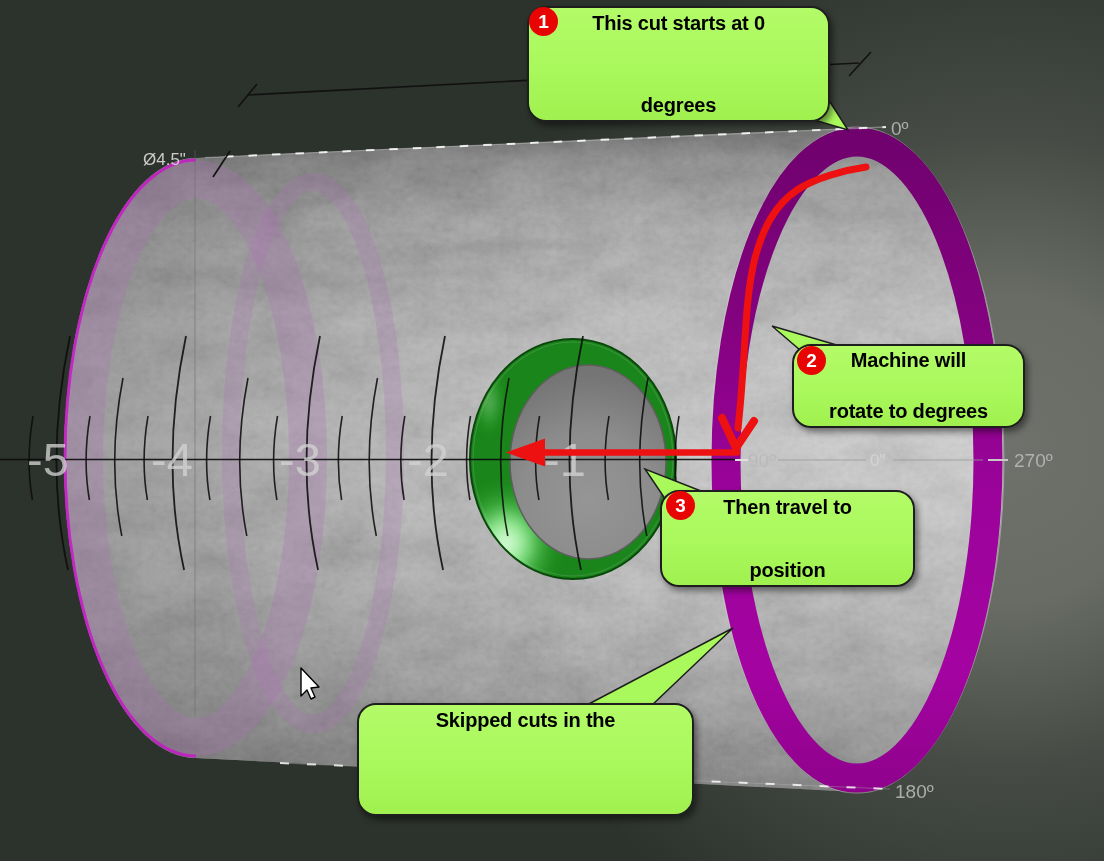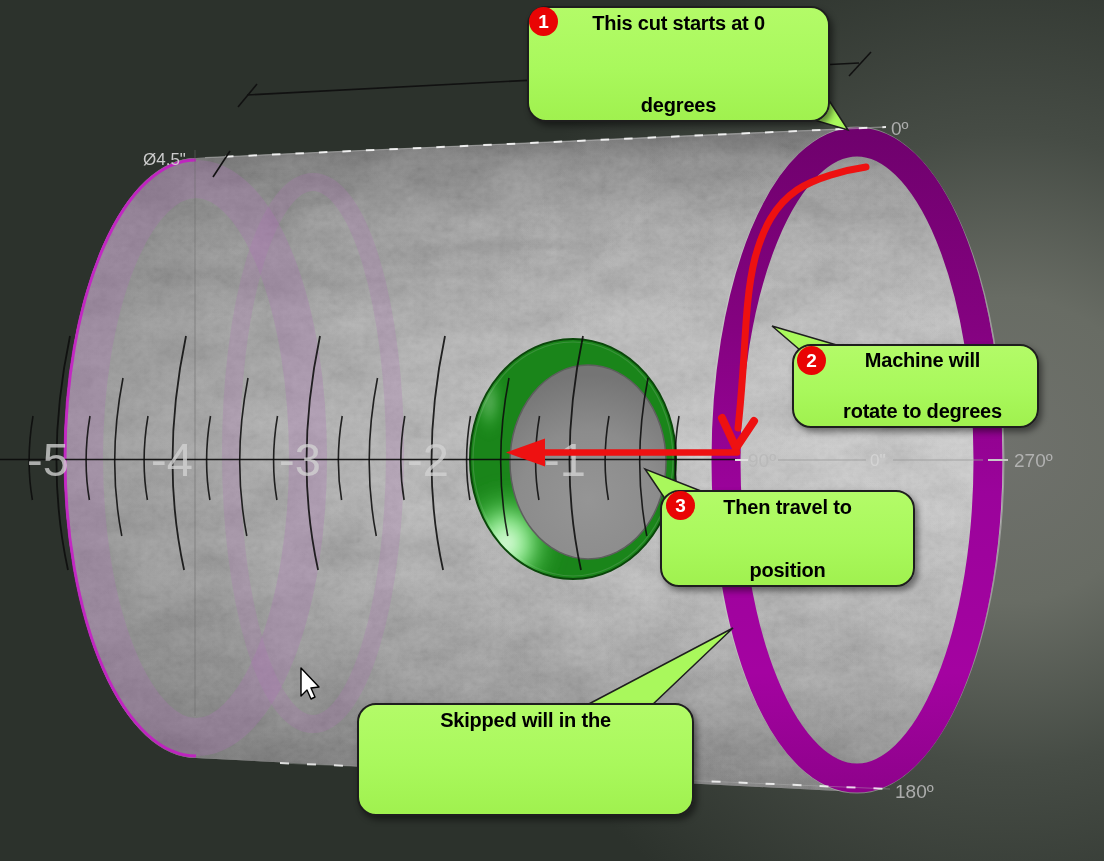--- a/index.html
+++ b/index.html
@@ -223,28 +223,28 @@
     <polygon points="301,668 301,696 307,690 311,699 315,697 311,688 319,687" fill="#ffffff" stroke="#000000" stroke-width="1.4" stroke-linejoin="round"></polygon>
   </g>
 </svg>
 
 <div class="callout" style="left:527px;top:6px;width:299px;height:112px;">
   <div>This cut starts at 0</div>
   <div>degrees</div>
 </div>
 <div class="badge" style="left:529px;top:7px;">1</div>
 
-<div class="callout" style="left:792px;top:344px;width:229px;height:80px;line-height:29px;padding-left:14px;">
+<div class="callout" style="left:792px;top:344px;width:229px;height:80px;line-height:29px;">
   <div>Machine will</div>
   <div>rotate to degrees</div>
 </div>
 <div class="badge" style="left:797px;top:346px;">2</div>
 
 <div class="callout" style="left:660px;top:490px;width:251px;height:93px;">
   <div>Then travel to</div>
   <div>position</div>
 </div>
 <div class="badge" style="left:666px;top:491px;">3</div>
 
 <div class="callout" style="left:357px;top:703px;width:333px;height:109px;">
-  <div>Skipped will in the</div>
+  <div>Skipped cuts in the</div>
 </div>
 </div>
 
 </body></html>

